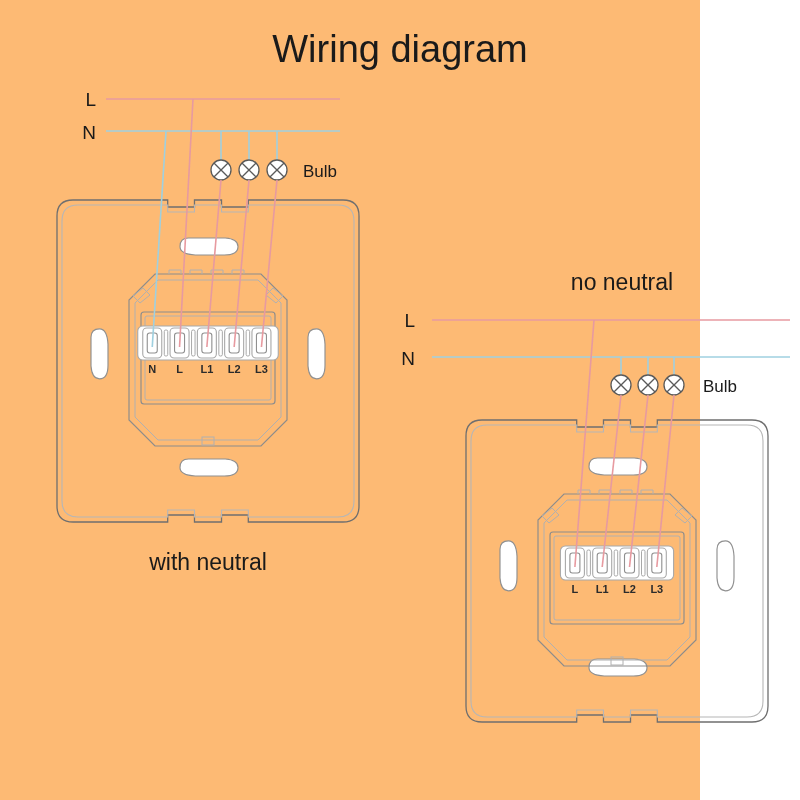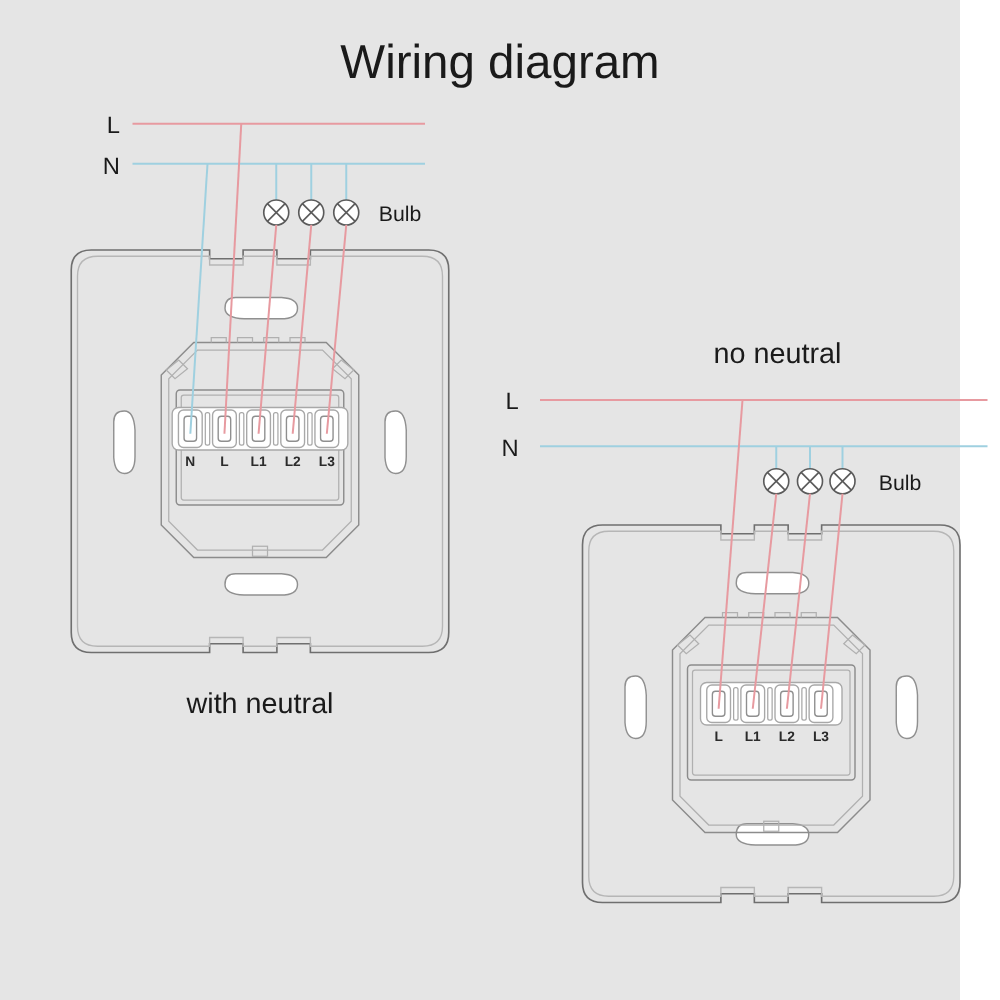--- a/index.html
+++ b/index.html
@@ -10,23 +10,23 @@
   }
   body {
     width: 800px;
     height: 800px;
     overflow: hidden;
     font-family: "Liberation Sans", sans-serif;
     color: #111111;
   }
   #stage {
     position: relative;
-    width: 768px;
+    width: 700px;
     height: 800px;
-    background: #e5e5e5;
+    background: #fdba74;
   }
   #diagram-svg {
     position: absolute;
     left: 0;
     top: 0;
     width: 800px;
     height: 800px;
     display: block;
   }
   .title-text {

